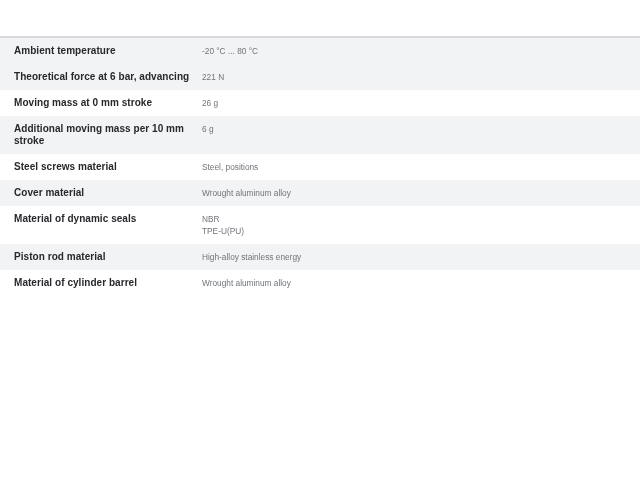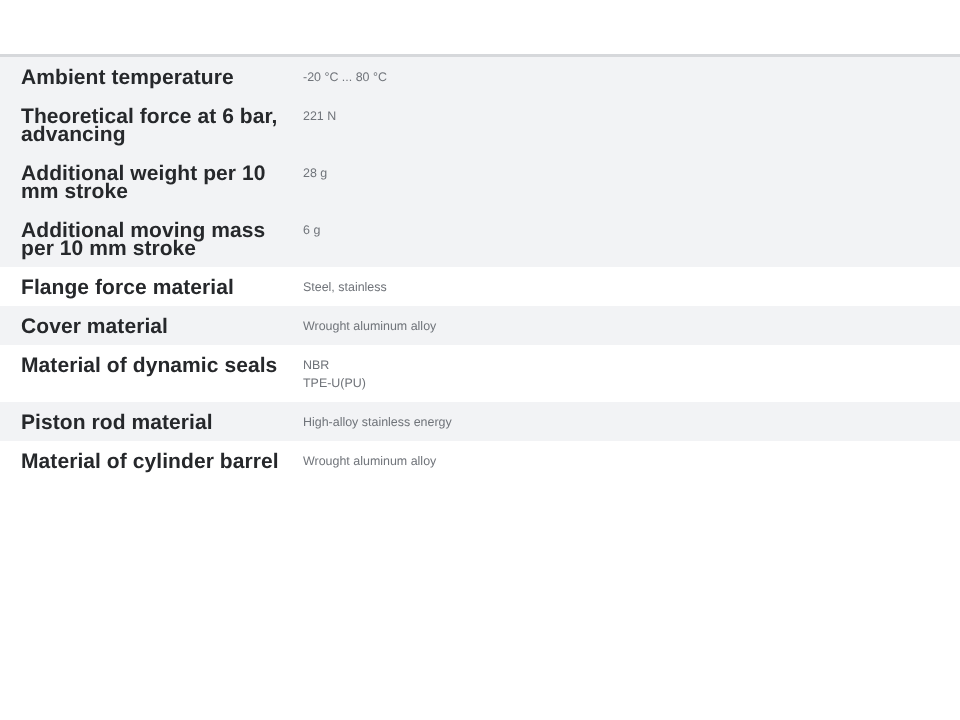--- a/index.html
+++ b/index.html
@@ -50,21 +50,21 @@
 
   .spec-table td {
     vertical-align: top;
     padding: 0;
     border: 0;
   }
 
   td.cell-label {
     width: 202px;
     padding: 7px 8px 7px 14px;
-    font-size: 14px;
+    font-size: 10px;
     font-weight: bold;
     color: #26282b;
     letter-spacing: 0.05px;
     line-height: 12px;
     box-sizing: border-box;
   }
 
   td.cell-value {
     padding: 7px 10px 7px 0px;
     font-size: 8.3px;
@@ -95,36 +95,36 @@
             <td class="cell-value">
               <span class="value-line">-20 °C ... 80 °C</span>
             </td>
           </tr>
           <tr class="row-shaded">
             <td class="cell-label">Theoretical force at 6 bar, advancing</td>
             <td class="cell-value">
               <span class="value-line">221 N</span>
             </td>
           </tr>
-          <tr class="row-shaded">
-            <td class="cell-label">Additional weight per 10 mm stroke</td>
+          <tr class="row-plain">
+            <td class="cell-label">Moving mass at 0 mm stroke</td>
             <td class="cell-value">
-              <span class="value-line">28 g</span>
+              <span class="value-line">26 g</span>
             </td>
           </tr>
           <tr class="row-shaded">
             <td class="cell-label">Additional moving mass per 10 mm stroke</td>
             <td class="cell-value">
               <span class="value-line">6 g</span>
             </td>
           </tr>
           <tr class="row-plain">
-            <td class="cell-label">Flange force material</td>
+            <td class="cell-label">Steel screws material</td>
             <td class="cell-value">
-              <span class="value-line">Steel, stainless</span>
+              <span class="value-line">Steel, positions</span>
             </td>
           </tr>
           <tr class="row-shaded">
             <td class="cell-label">Cover material</td>
             <td class="cell-value">
               <span class="value-line">Wrought aluminum alloy</span>
             </td>
           </tr>
           <tr class="row-plain">
             <td class="cell-label">Material of dynamic seals</td>

